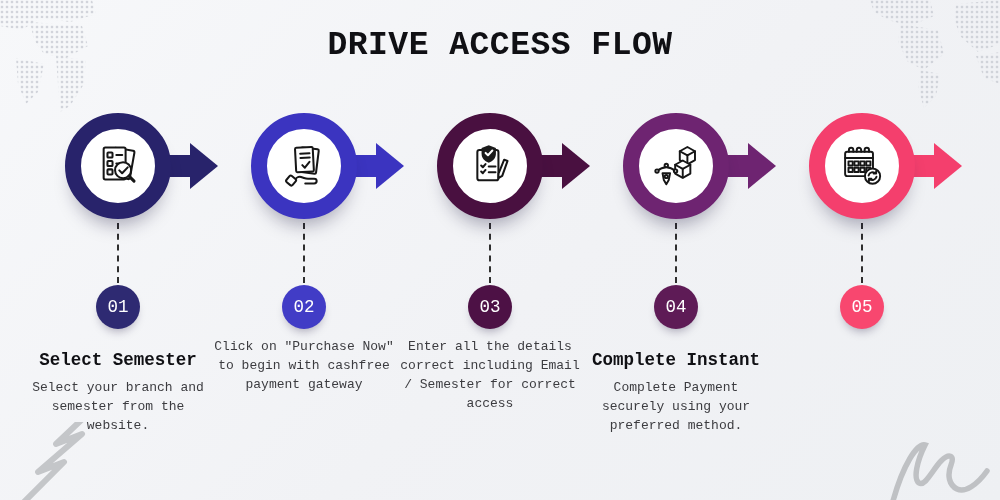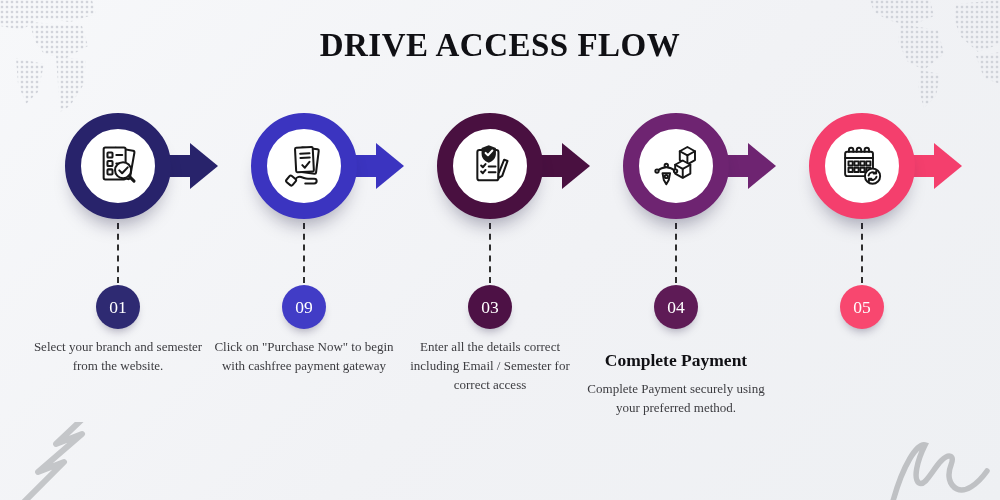--- a/index.html
+++ b/index.html
@@ -1,20 +1,20 @@
 <!DOCTYPE html>
 <html><head>
 <meta charset="utf-8">
 <style>
   * { margin:0; padding:0; box-sizing:border-box; }
   html,body { width:1000px; height:500px; }
   .canvas {
     position:relative; width:1000px; height:500px; overflow:hidden;
     background:linear-gradient(135deg,#f7f8fa 0%,#f1f2f5 55%,#eef0f3 100%);
-    font-family:Liberation Serif, serif;
+    font-family:Liberation Mono, monospace;
   }
   
   .map { position:absolute; opacity:.75; }
   .map-tl { left:0; top:0; width:135px; height:115px; }
   .map-tr { right:0; top:0; width:140px; height:110px; }
   .squiggle { position:absolute; }
   .squiggle-bl { left:14px; bottom:-12px; width:125px; height:90px; }
   .squiggle-br { right:8px; bottom:-6px; width:105px; height:75px; }
 
   .main-title {
@@ -109,20 +109,21 @@
               <line x1="30" y1="29" x2="34.5" y2="29"></line>
               <circle cx="38" cy="37" r="9.5" fill="#fff"></circle>
               <path d="M33.5 37.2 l3.4 3.4 6.6-7"></path>
               <line x1="45" y1="44" x2="51" y2="50" stroke-width="3.6"></line>
             </g>
           </svg>
         </div>
       </div>
       <div class="connector"></div>
       <div class="badge">01</div>
+      <div class="step-title">Select Semester</div>
       <div class="step-desc">Select your branch and semester from the website.</div>
     </div>
 
     <div class="step" style="--c: #3b34c0; --b: #413cc6;">
       <div class="ring-wrap">
         <div class="arrow-stem"></div>
         <div class="arrow-head"></div>
         <div class="ring">
           <svg viewBox="0 0 64 64">
             <g stroke="#161616" stroke-width="2.4" fill="none" stroke-linecap="round" stroke-linejoin="round">
@@ -131,21 +132,21 @@
               <line x1="27.5" y1="17.5" x2="38.5" y2="17"></line>
               <line x1="27.8" y1="22.5" x2="38.8" y2="22"></line>
               <path d="M30 31 l3 3 5.5-7"></path>
               <path d="M19 51 c2.5-4.5 6.5-7 9.5-6 l3.5 1.2 c1.5 .5 3 .8 4.8 .8 h7.2 c1.8 0 3 1.2 3 2.8 0 1.7-1.3 2.9-3 2.9 H33.5"></path>
               <rect x="12" y="44.5" width="9.5" height="9.5" rx="2" transform="rotate(40 16.7 49.2)" fill="#fff"></rect>
             </g>
           </svg>
         </div>
       </div>
       <div class="connector"></div>
-      <div class="badge">09</div>
+      <div class="badge">02</div>
       <div class="step-desc">Click on "Purchase Now" to begin with cashfree payment gateway</div>
     </div>
 
     <div class="step" style="--c: #491040; --b: #4d1145;">
       <div class="ring-wrap">
         <div class="arrow-stem"></div>
         <div class="arrow-head"></div>
         <div class="ring">
           <svg viewBox="0 0 64 64">
             <g stroke="#161616" stroke-width="2.4" fill="none" stroke-linecap="round" stroke-linejoin="round">
@@ -184,21 +185,21 @@
               <circle cx="20.5" cy="31.3" r="2" fill="#fff"></circle>
               <circle cx="31.5" cy="38" r="2" fill="#fff"></circle>
               <path d="M16 40.5 h9 l-1.6 8.2 -2.9 4.8 -2.9-4.8 z" fill="#fff"></path>
               <circle cx="20.5" cy="44.5" r="1.9"></circle>
             </g>
           </svg>
         </div>
       </div>
       <div class="connector"></div>
       <div class="badge">04</div>
-      <div class="step-title">Complete Payment</div>
+      <div class="step-title">Complete Instant</div>
       <div class="step-desc">Complete Payment securely using your preferred method.</div>
     </div>
 
     <div class="step" style="--c: #f43f6d; --b: #f8476f;">
       <div class="ring-wrap">
         <div class="arrow-stem"></div>
         <div class="arrow-head"></div>
         <div class="ring">
           <svg viewBox="0 0 64 64">
             <g stroke="#161616" stroke-width="2.3" fill="none" stroke-linecap="round" stroke-linejoin="round">

